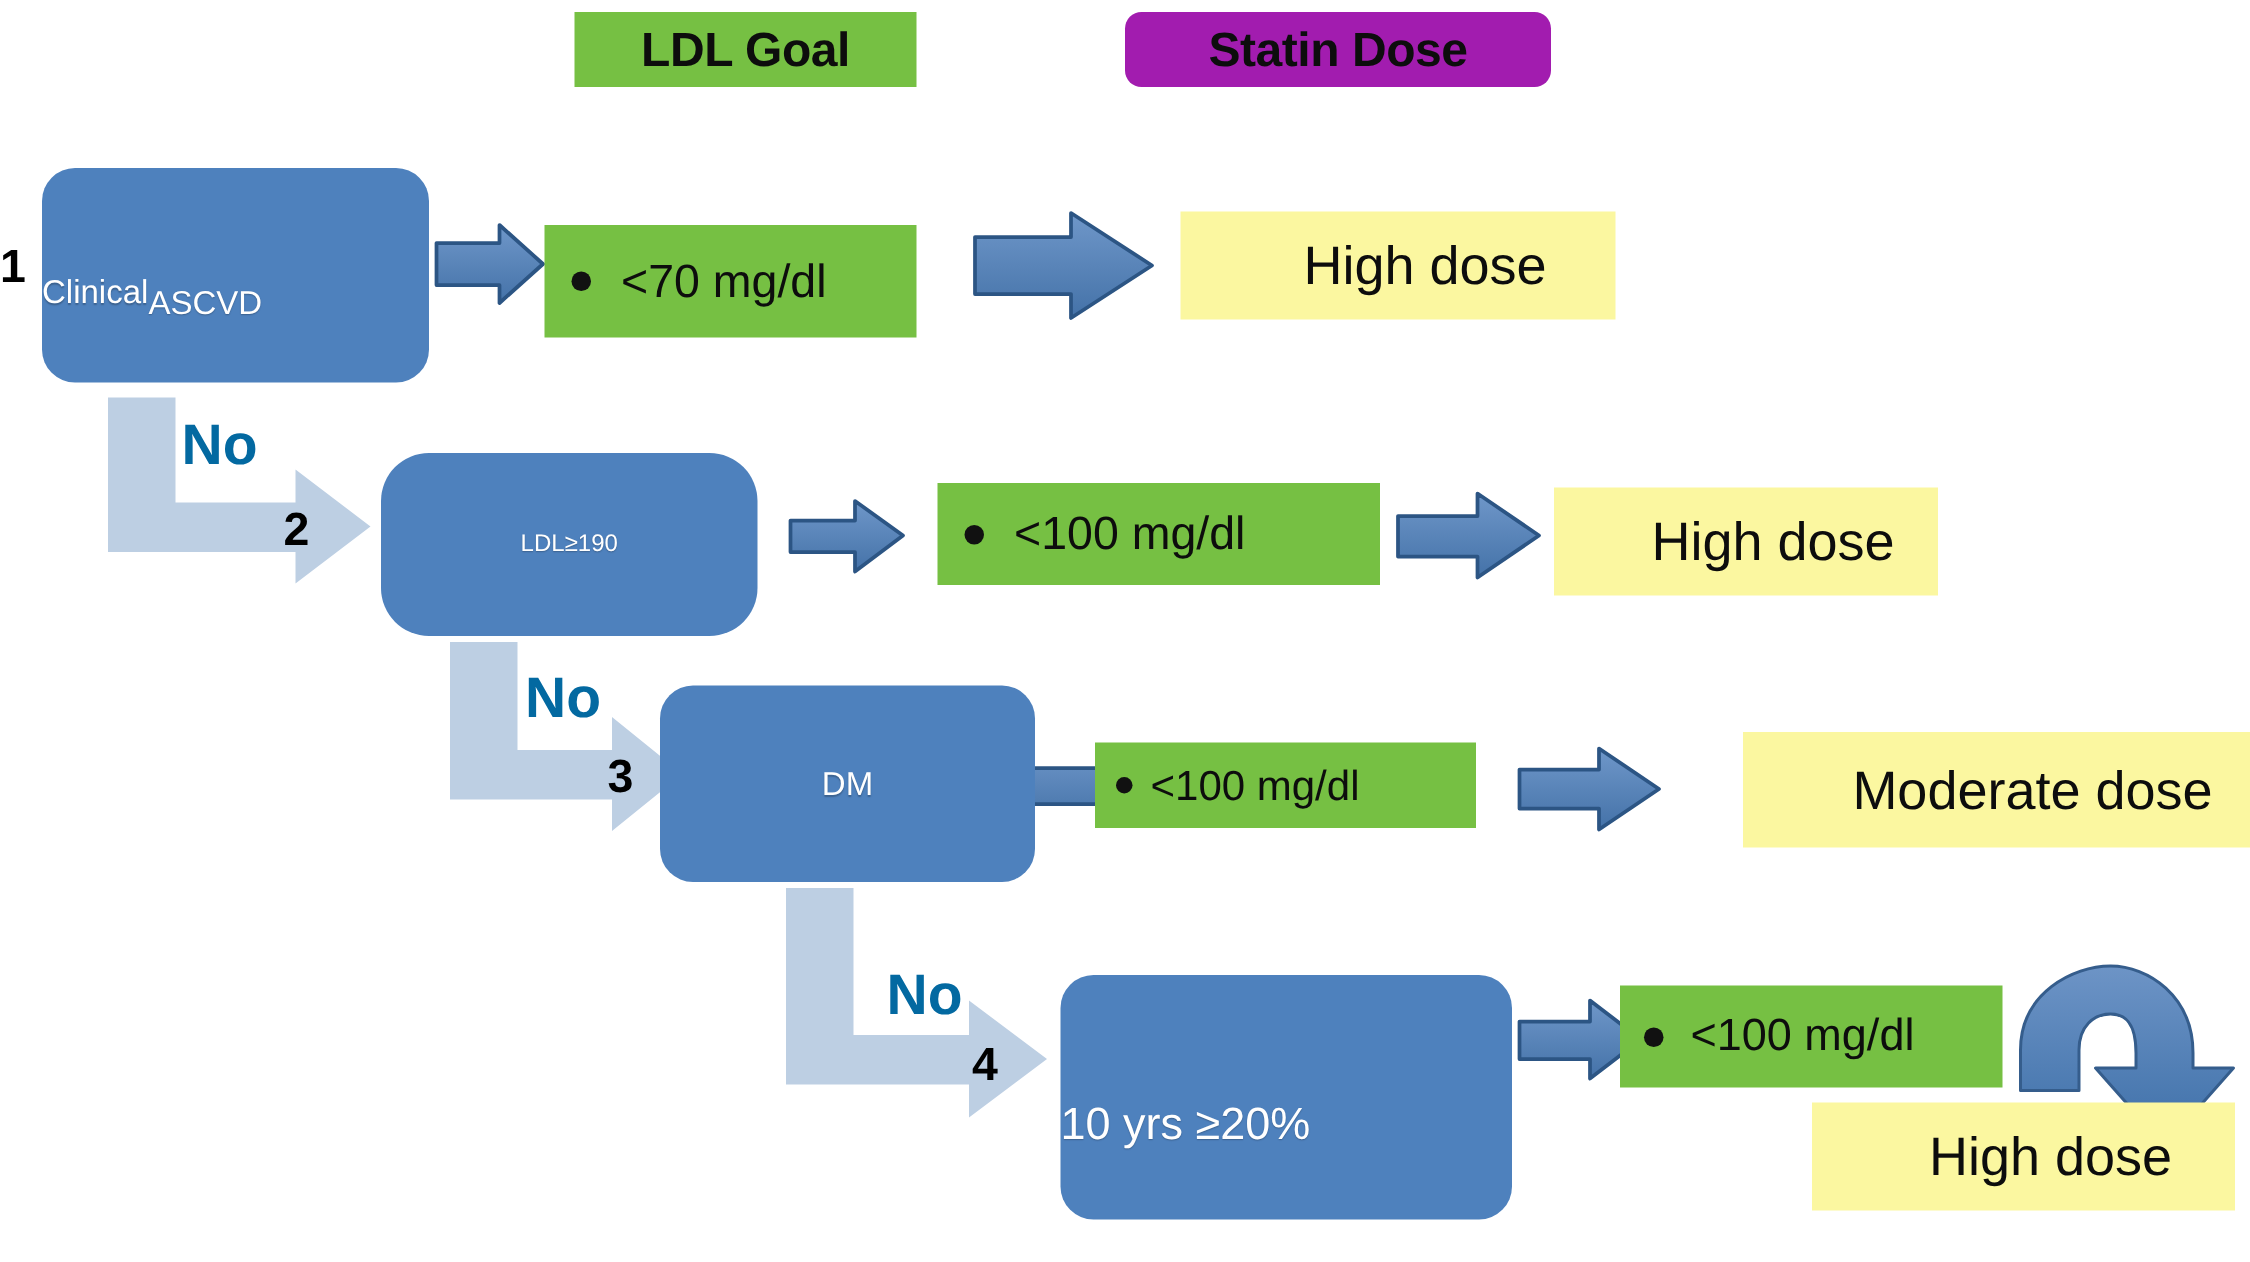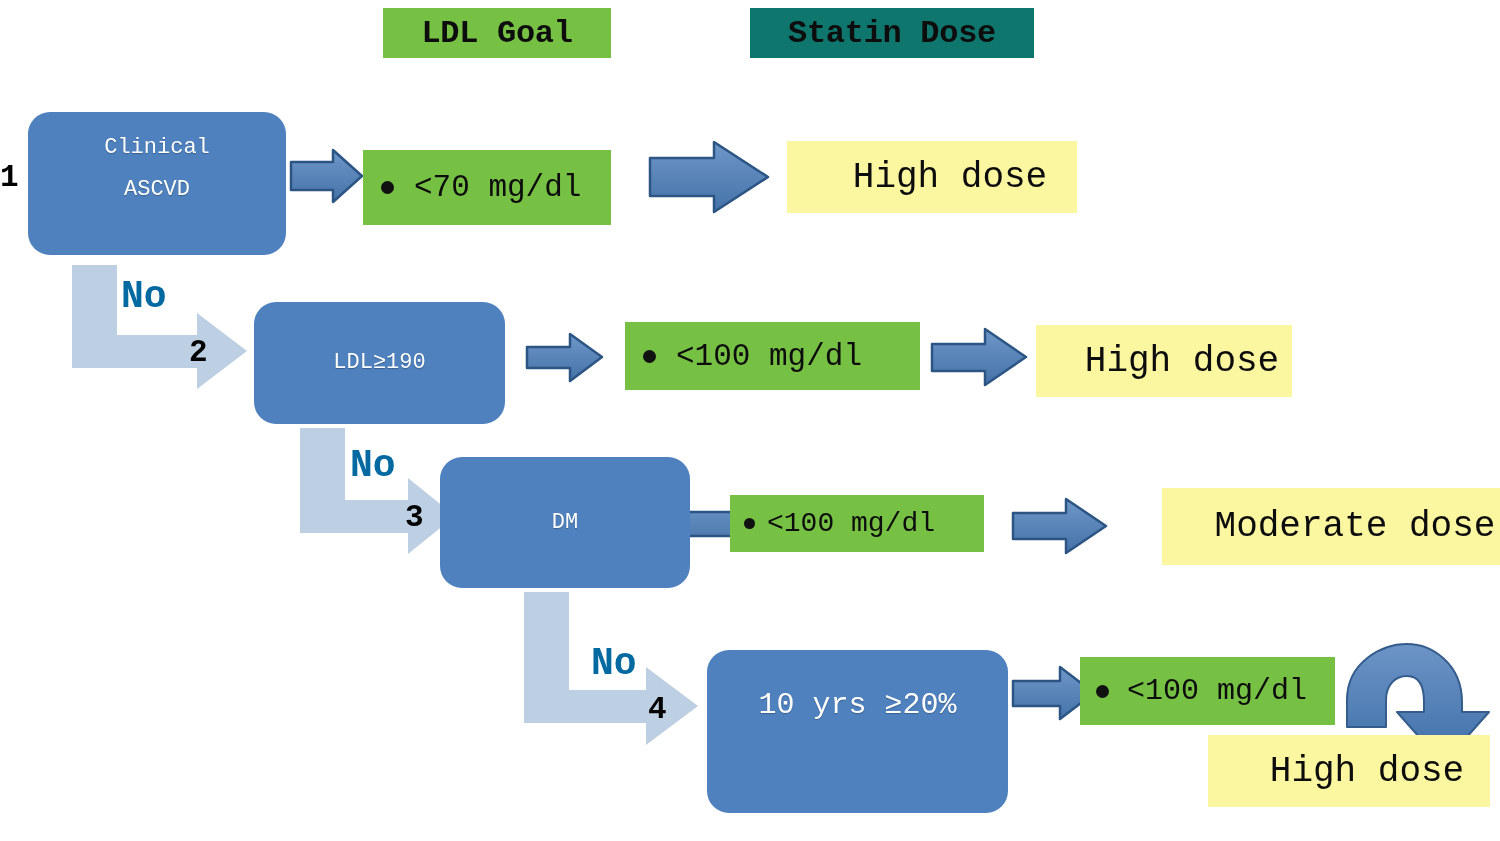--- a/index.html
+++ b/index.html
@@ -6,43 +6,43 @@
     margin: 0;
     padding: 0;
     background: #ffffff;
   }
   #canvas {
     position: relative;
     width: 1500px;
     height: 841px;
     background: #ffffff;
     overflow: hidden;
-    font-family: Liberation Mono, monospace;
+    font-family: Liberation Sans, sans-serif;
   }
   .abs { position: absolute; }
 
   
   .header-chip {
     display: flex;
     align-items: center;
     justify-content: center;
     font-weight: bold;
     color: #0d0d0d;
     letter-spacing: -0.3px;
   }
   .hdr-green { background: #76c043; }
-  .hdr-yellow { background: #0f766e; }
+  .hdr-yellow { background: #a21caf; border-radius: 11px; }
 
   
   .decision {
     background: #4e81bd;
     border-radius: 22px;
     color: #ffffff;
     display: flex;
-    flex-direction: column;
+    flex-direction: row;
     align-items: center;
     justify-content: flex-start;
     box-sizing: border-box;
     text-shadow: 0 1px 1px rgba(0,0,0,0.25);
   }
   .decision .line { line-height: 1.25; white-space: nowrap; }
 
   
   .goal {
     background: #76c043;
@@ -174,21 +174,21 @@
     <span class="bullet"></span>
     <span class="goal-text">&lt;70 mg/dl</span>
   </div>
 
   <div class="abs dose" style="left:787px; top:141px; width:290px; height:72px; font-size:36px;">High dose</div>
 
   <div class="abs no-label" style="left:121px; top:278px; font-size:38px;">No</div>
 
   <div class="abs step-num" style="left:189px; top:337px; font-size:31px;">2</div>
 
-  <div class="abs decision" style="left:254px; top:302px; width:251px; height:122px; justify-content:center; font-size:22px;">
+  <div class="abs decision" style="left:254px; top:302px; width:251px; height:122px; justify-content:center; font-size:16px;border-radius:32px;">
     <div class="line">LDL≥190</div>
   </div>
 
   <div class="abs goal" style="left:625px; top:322px; width:295px; height:68px; padding-left:18px; gap:20px; font-size:31px;">
     <span class="bullet"></span>
     <span class="goal-text">&lt;100 mg/dl</span>
   </div>
 
   <div class="abs dose" style="left:1036px; top:325px; width:256px; height:72px; font-size:36px;">High dose</div>
 

